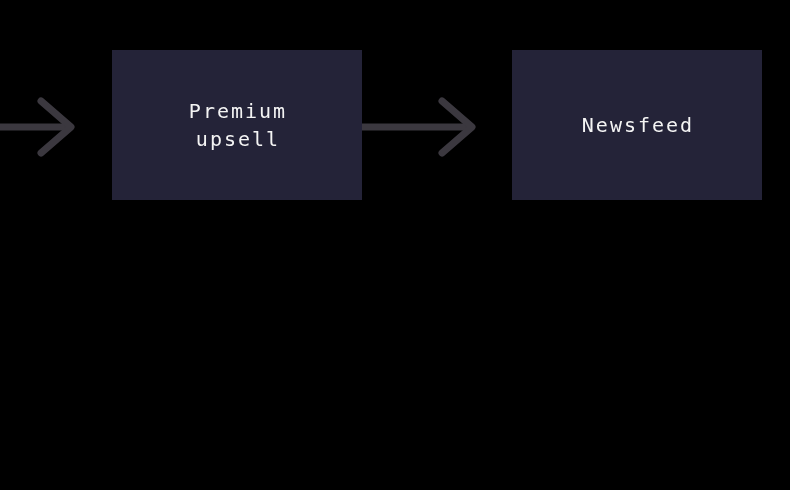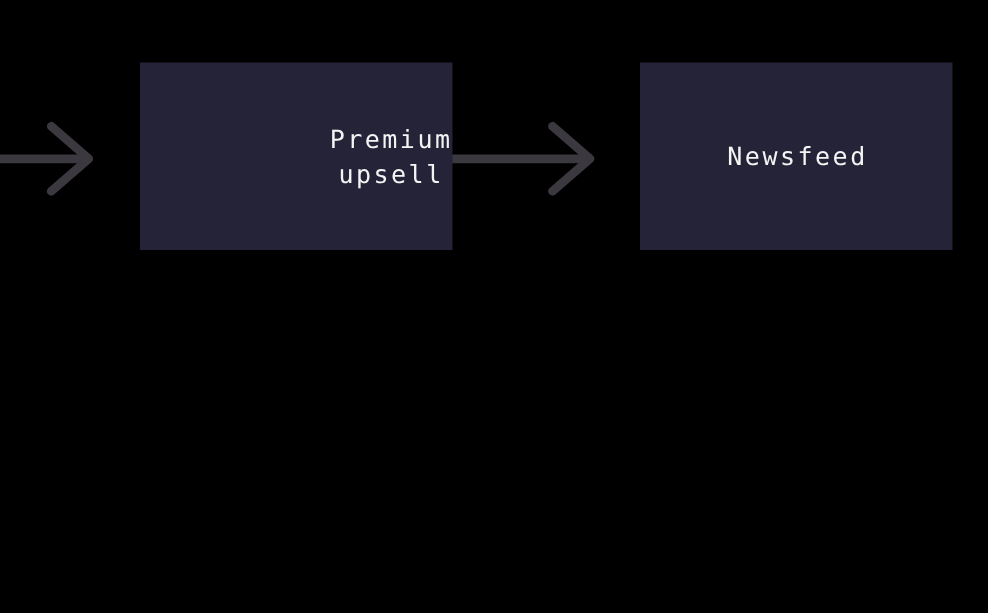--- a/index.html
+++ b/index.html
@@ -34,21 +34,20 @@
     display: flex;
     align-items: center;
     justify-content: center;
     text-align: center;
   }
   .node-premium-upsell {
     left: 112px;
     top: 50px;
     width: 250px;
     height: 150px;
-    justify-content: flex-end;
   }
   .node-newsfeed {
     left: 512px;
     top: 50px;
     width: 250px;
     height: 150px;
   }
   .node-label {
     white-space: pre-line;
     font-size: 20px;

